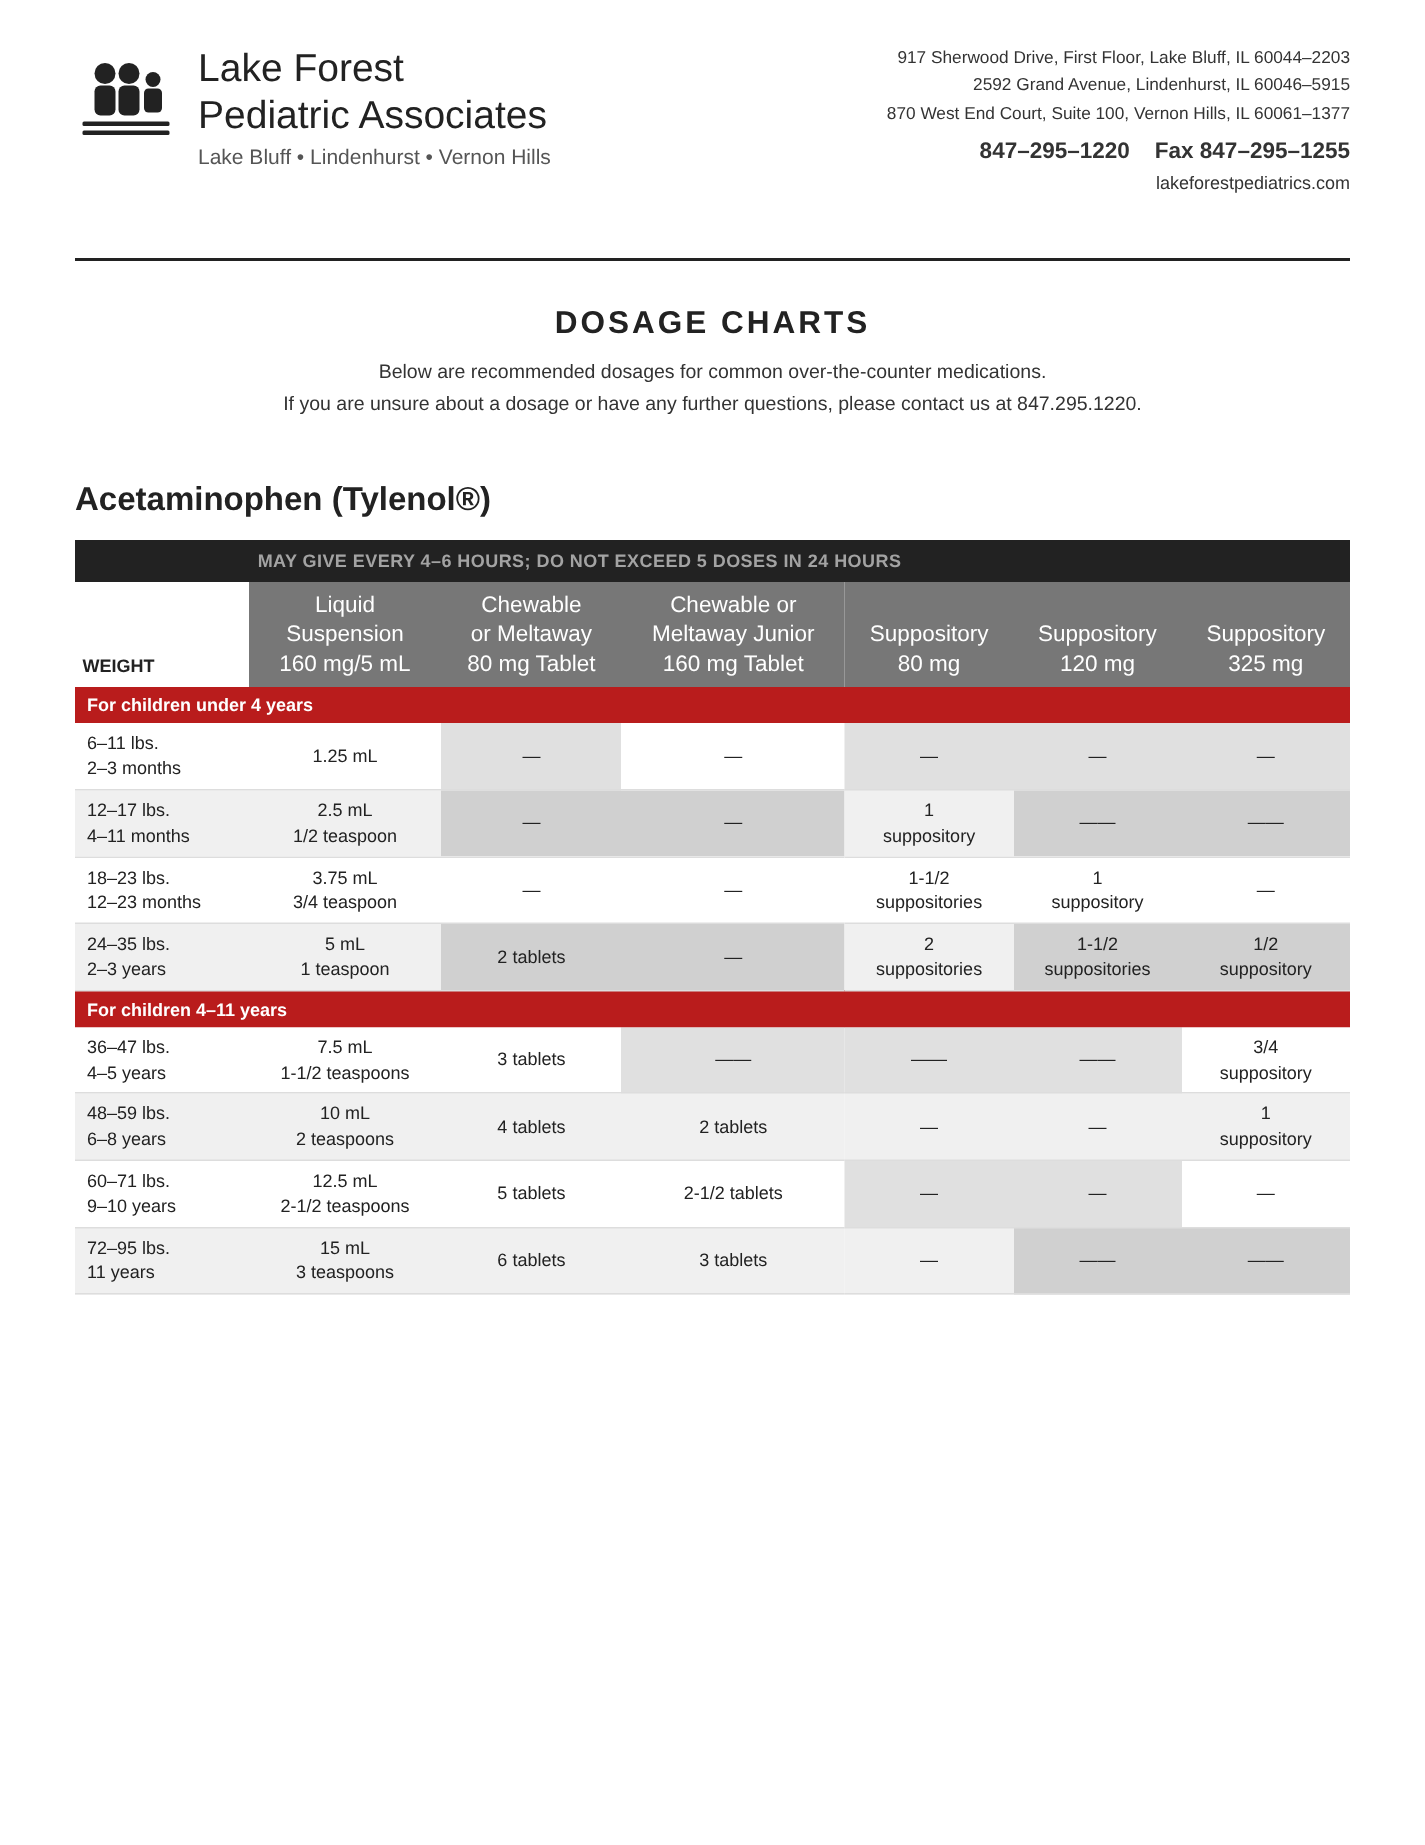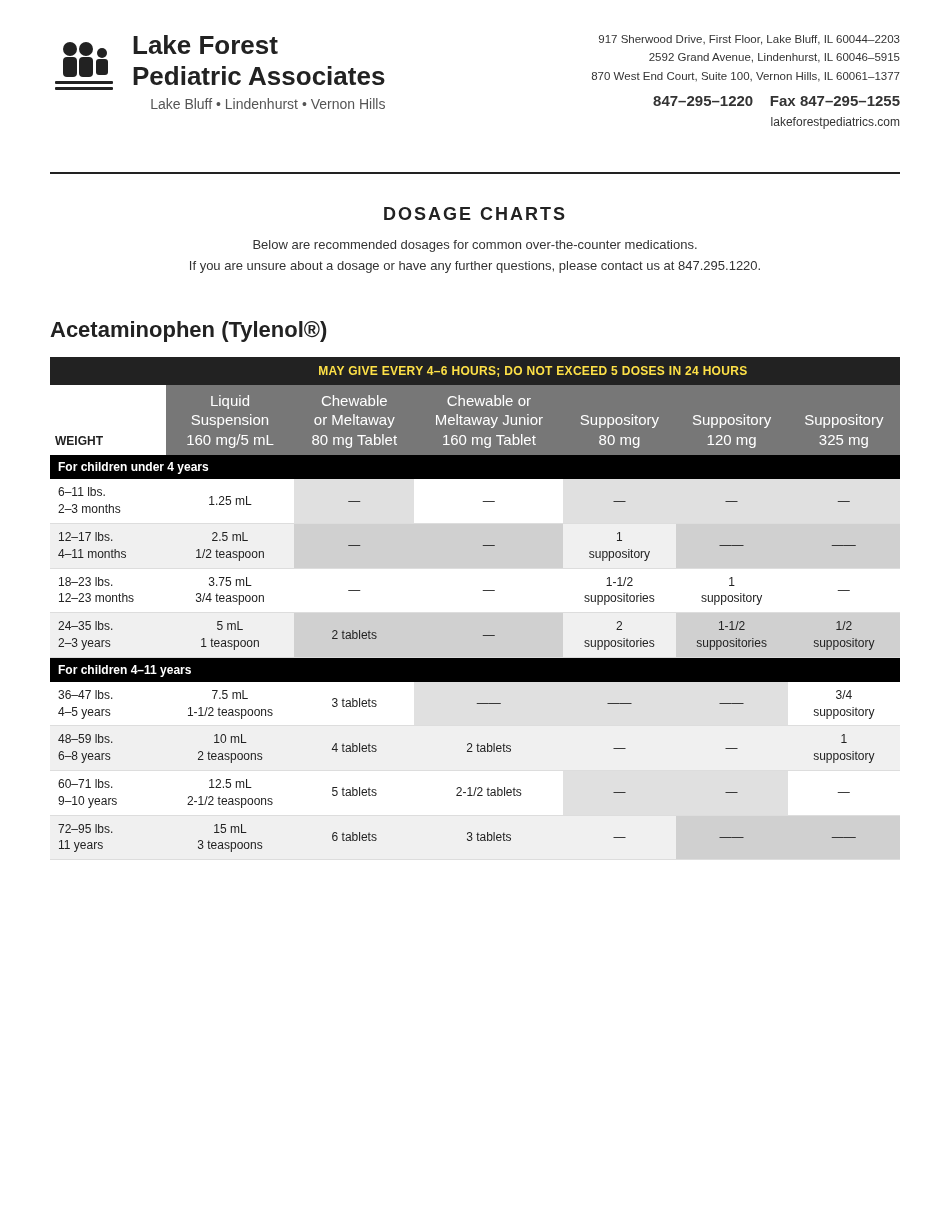--- a/index.html
+++ b/index.html
@@ -24,21 +24,21 @@
       display: flex;
       align-items: center;
       gap: 14px;
     }
     .logo-icon {
       width: 68px;
       height: 68px;
     }
     .logo-text h1 {
       font-size: 26px;
-      font-weight: bold;
+      font-weight: normal;
       color: #222;
       line-height: 1.2;
     }
     .logo-text .sub {
       font-size: 14px;
       color: #555;
       margin-top: 4px;
       text-align: right;
     }
     .contact-area {
@@ -56,21 +56,21 @@
       font-size: 12px;
       color: #333;
     }
 
     
     .page-title-section {
       text-align: center;
       margin-bottom: 16px;
     }
     .page-title-section h2 {
-      font-size: 18px;
+      font-size: 21px;
       font-weight: bold;
       letter-spacing: 2px;
       text-transform: uppercase;
       margin-bottom: 10px;
     }
     .page-title-section p {
       font-size: 13px;
       line-height: 1.6;
       color: #333;
     }
@@ -85,22 +85,22 @@
     
     table {
       width: 100%;
       border-collapse: collapse;
       font-size: 12px;
     }
 
     
     .header-row-dark td {
       background: #222;
-      color: #fde047;
-      text-align: center;
+      color: #a3a3a3;
+      text-align: left;
       font-weight: bold;
       font-size: 12px;
       padding: 7px 6px;
       letter-spacing: 0.3px;
     }
 
     
     .col-header-row td {
       background: #777;
       color: #fff;
@@ -115,21 +115,21 @@
       color: #222;
       font-weight: bold;
       font-size: 12px;
       text-align: left;
       vertical-align: bottom;
       padding-bottom: 6px;
     }
 
     
     .section-header-row td {
-      background: #000000;
+      background: #b91c1c;
       color: #fff;
       font-weight: bold;
       font-size: 12px;
       padding: 5px 8px;
     }
 
     
     .data-row td {
       padding: 5px 8px;
       text-align: center;

